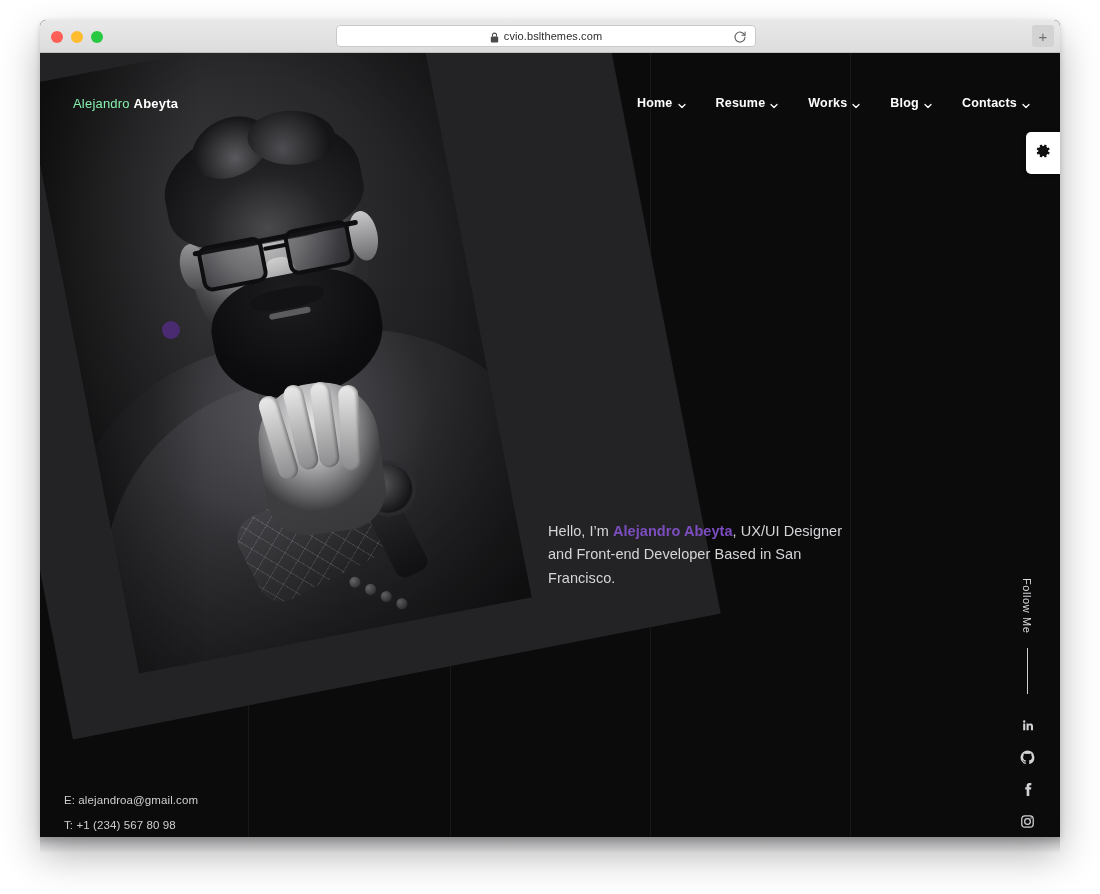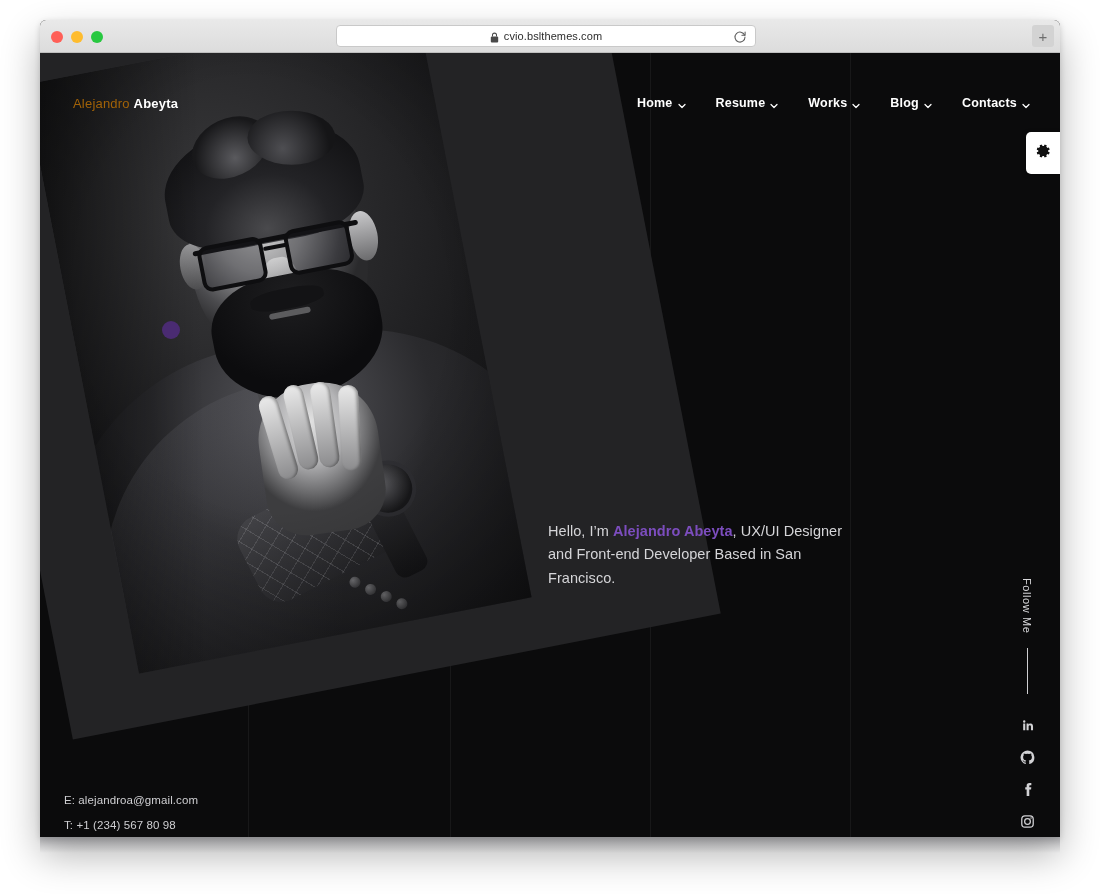--- a/index.html
+++ b/index.html
@@ -307,21 +307,21 @@
     align-items: center;
     z-index: 20;
   }
   #logo {
     position: absolute;
     left: 33px;
     font-size: 13px;
     letter-spacing: 0.2px;
     white-space: nowrap;
   }
-  #logo .logo-first { color: #a16207; font-weight: 400; }
+  #logo .logo-first { color: #86efac; font-weight: 400; }
   #logo .logo-last  { color: #ffffff; font-weight: 700; text-align: center; }
 
   #main-nav {
     position: absolute;
     right: 30px;
     display: flex;
     gap: 30px;
     align-items: center;
   }
   .nav-item {

